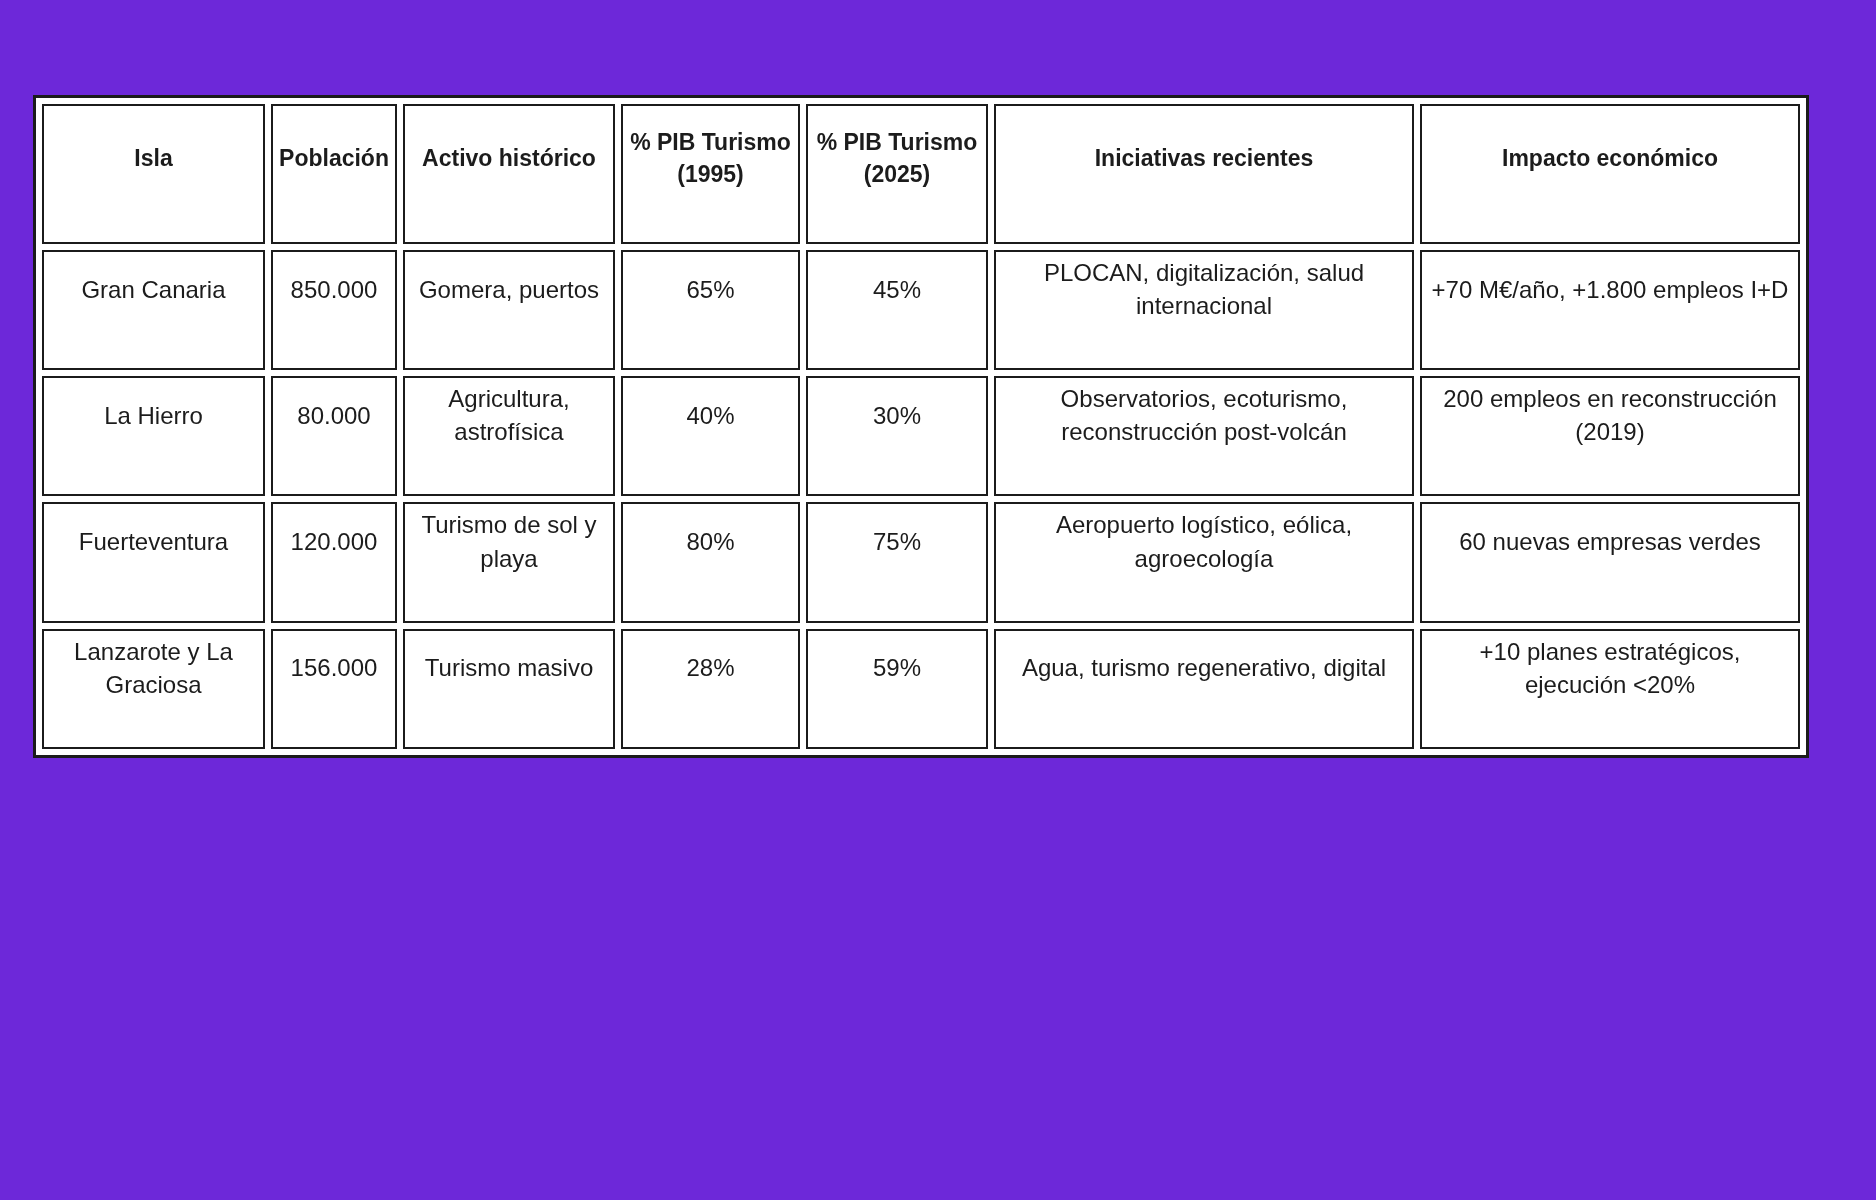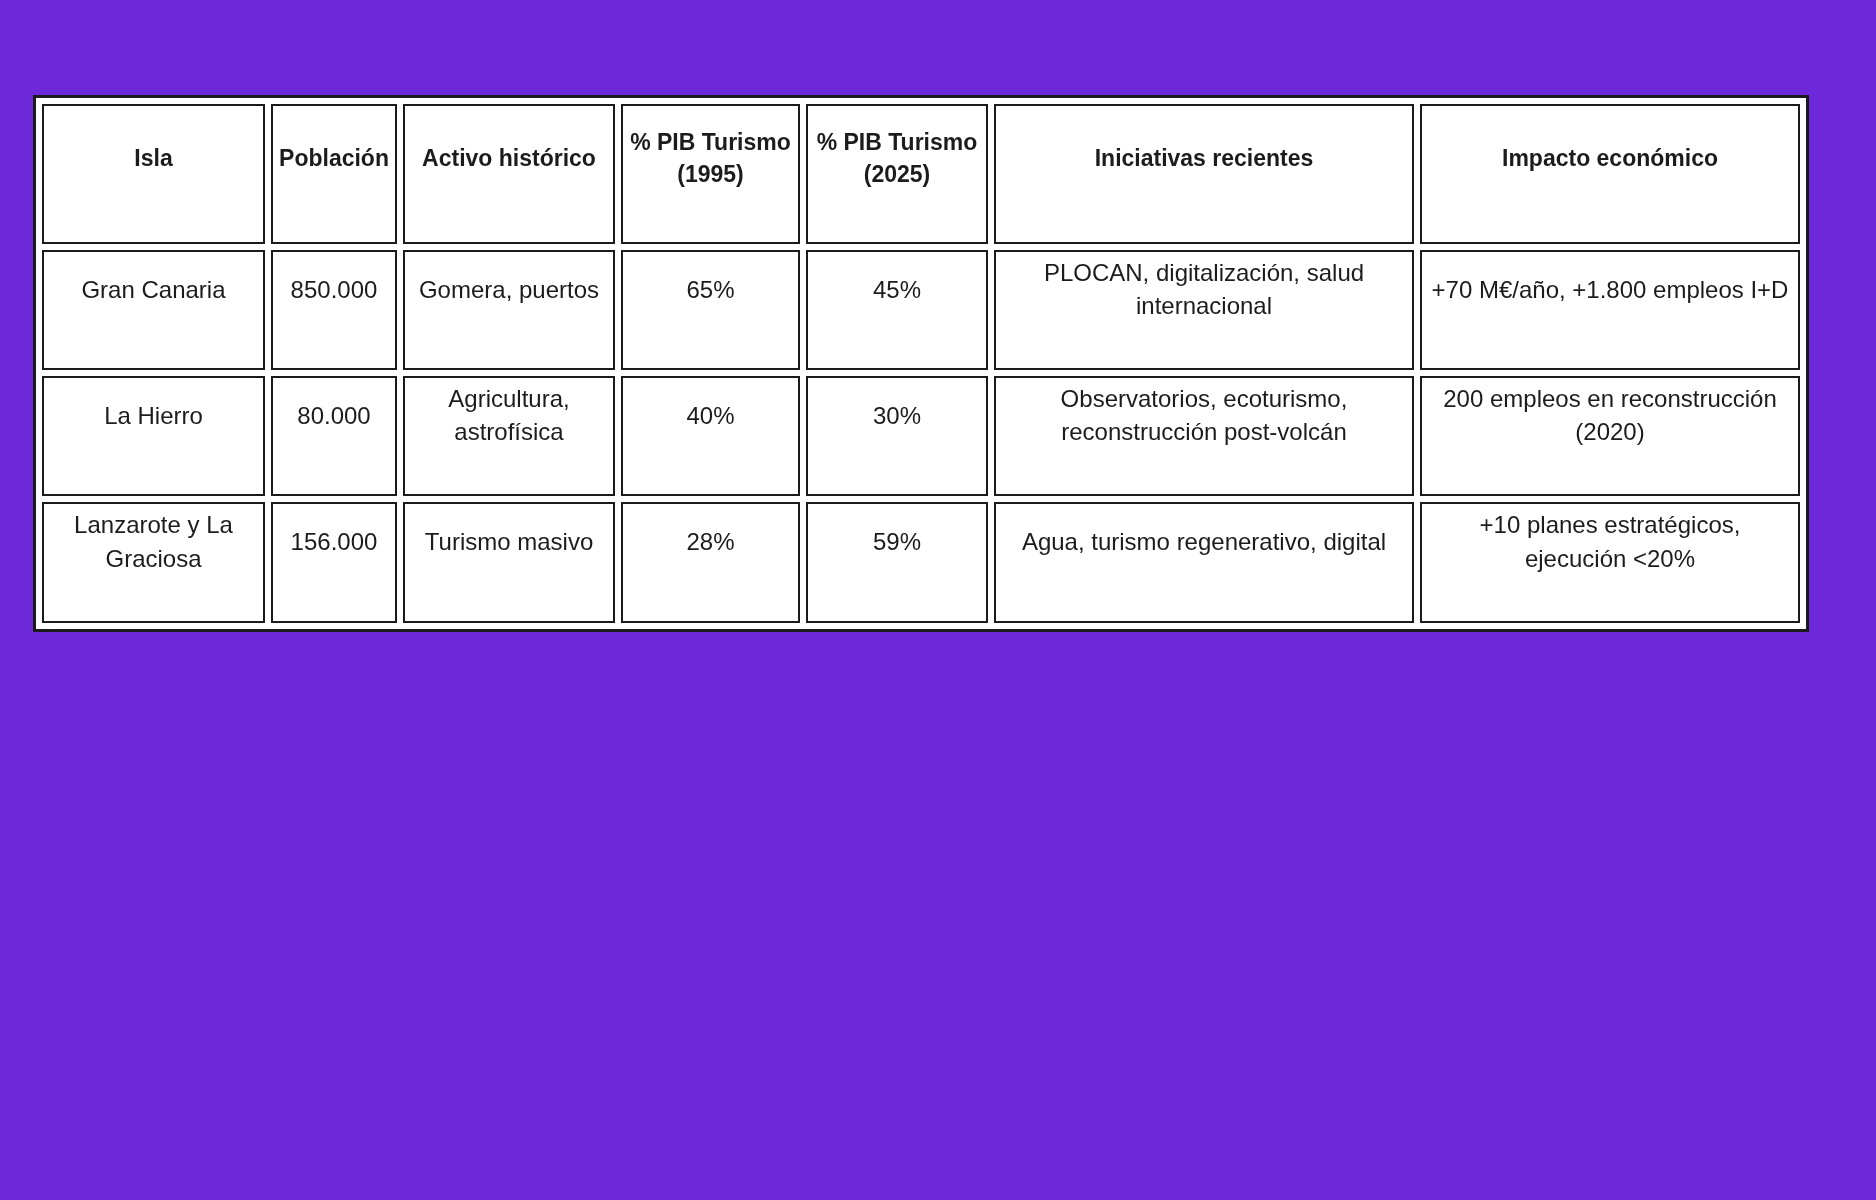--- a/index.html
+++ b/index.html
@@ -98,21 +98,32 @@
       <tr>
         <td>La Hierro</td>
         <td>80.000</td>
         <td>Agricultura,
 astrofísica</td>
         <td>40%</td>
         <td>30%</td>
         <td>Observatorios, ecoturismo,
 reconstrucción post-volcán</td>
         <td>200 empleos en reconstrucción
-(2020)</td>
+(2019)</td>
+      </tr>
+      <tr>
+        <td>Fuerteventura</td>
+        <td>120.000</td>
+        <td>Turismo de sol y
+playa</td>
+        <td>80%</td>
+        <td>75%</td>
+        <td>Aeropuerto logístico, eólica,
+agroecología</td>
+        <td>60 nuevas empresas verdes</td>
       </tr>
       <tr>
         <td>Lanzarote y La
 Graciosa</td>
         <td>156.000</td>
         <td>Turismo masivo</td>
         <td>28%</td>
         <td>59%</td>
         <td>Agua, turismo regenerativo, digital</td>
         <td>+10 planes estratégicos,

